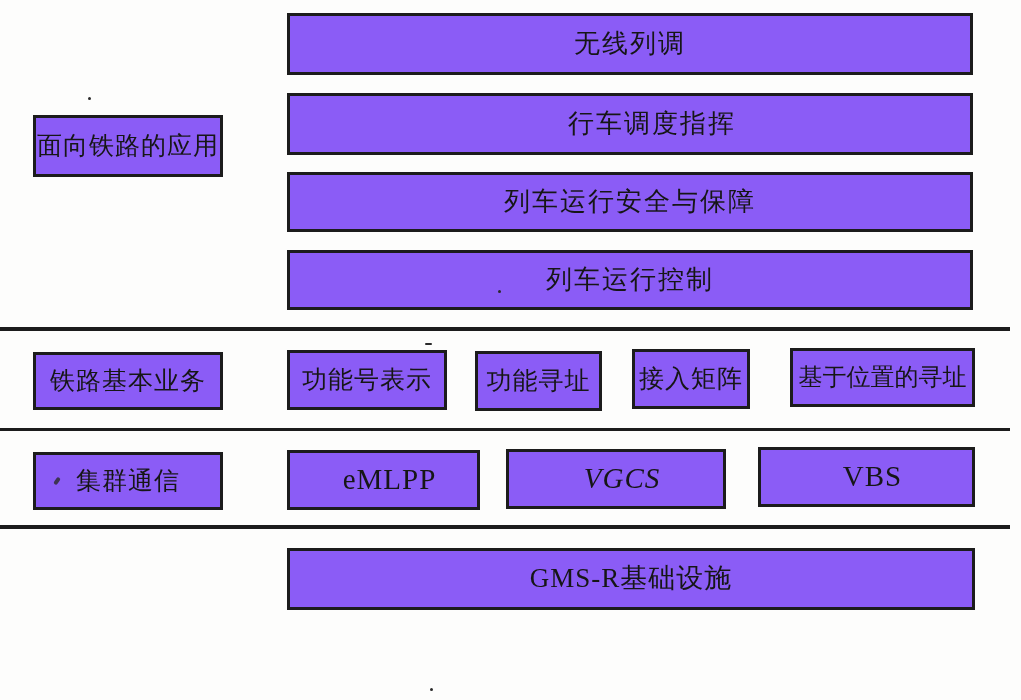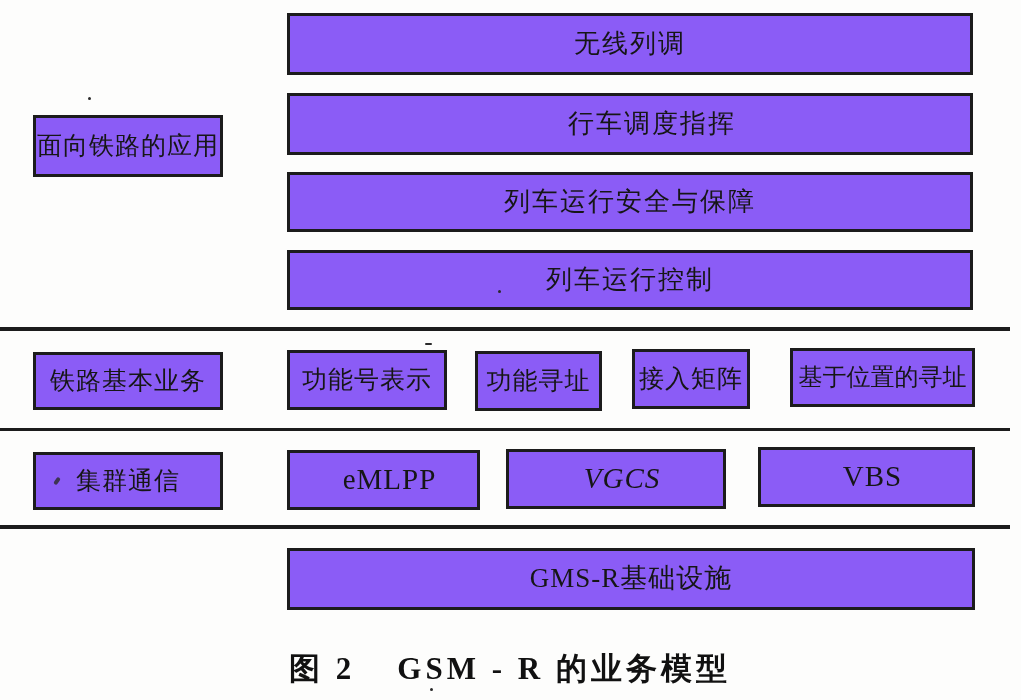--- a/index.html
+++ b/index.html
@@ -132,24 +132,20 @@
   <div class="box latin-box" style="top:447px; height:60px; left:758px; width:217px;">
     <span>VBS</span>
   </div>
 
   <div class="divider" style="top:525px; height:4px;"></div>
 
   <div class="box wide-box" style="top:548px; height:62px; width:688px; font-size:27px; letter-spacing:1px;">
     <span>GMS-R基础设施</span>
   </div>
 
-  <div class="caption">
-    <span>图 2</span>
-    <span>GSM - R 的业务模型</span>
-  </div>
 
   <div class="speck" style="left:88px; top:97px; width:3px; height:3px;"></div>
   <div class="speck" style="left:425px; top:343px; width:7px; height:2px; border-radius:1px;"></div>
   <div class="speck" style="left:55px; top:477px; width:4px; height:8px; border-radius:2px; transform:rotate(35deg); opacity:.8;"></div>
   <div class="speck" style="left:498px; top:290px; width:3px; height:3px;"></div>
   <div class="speck" style="left:430px; top:688px; width:3px; height:3px;"></div>
 
 </div>
 
 </body></html>

